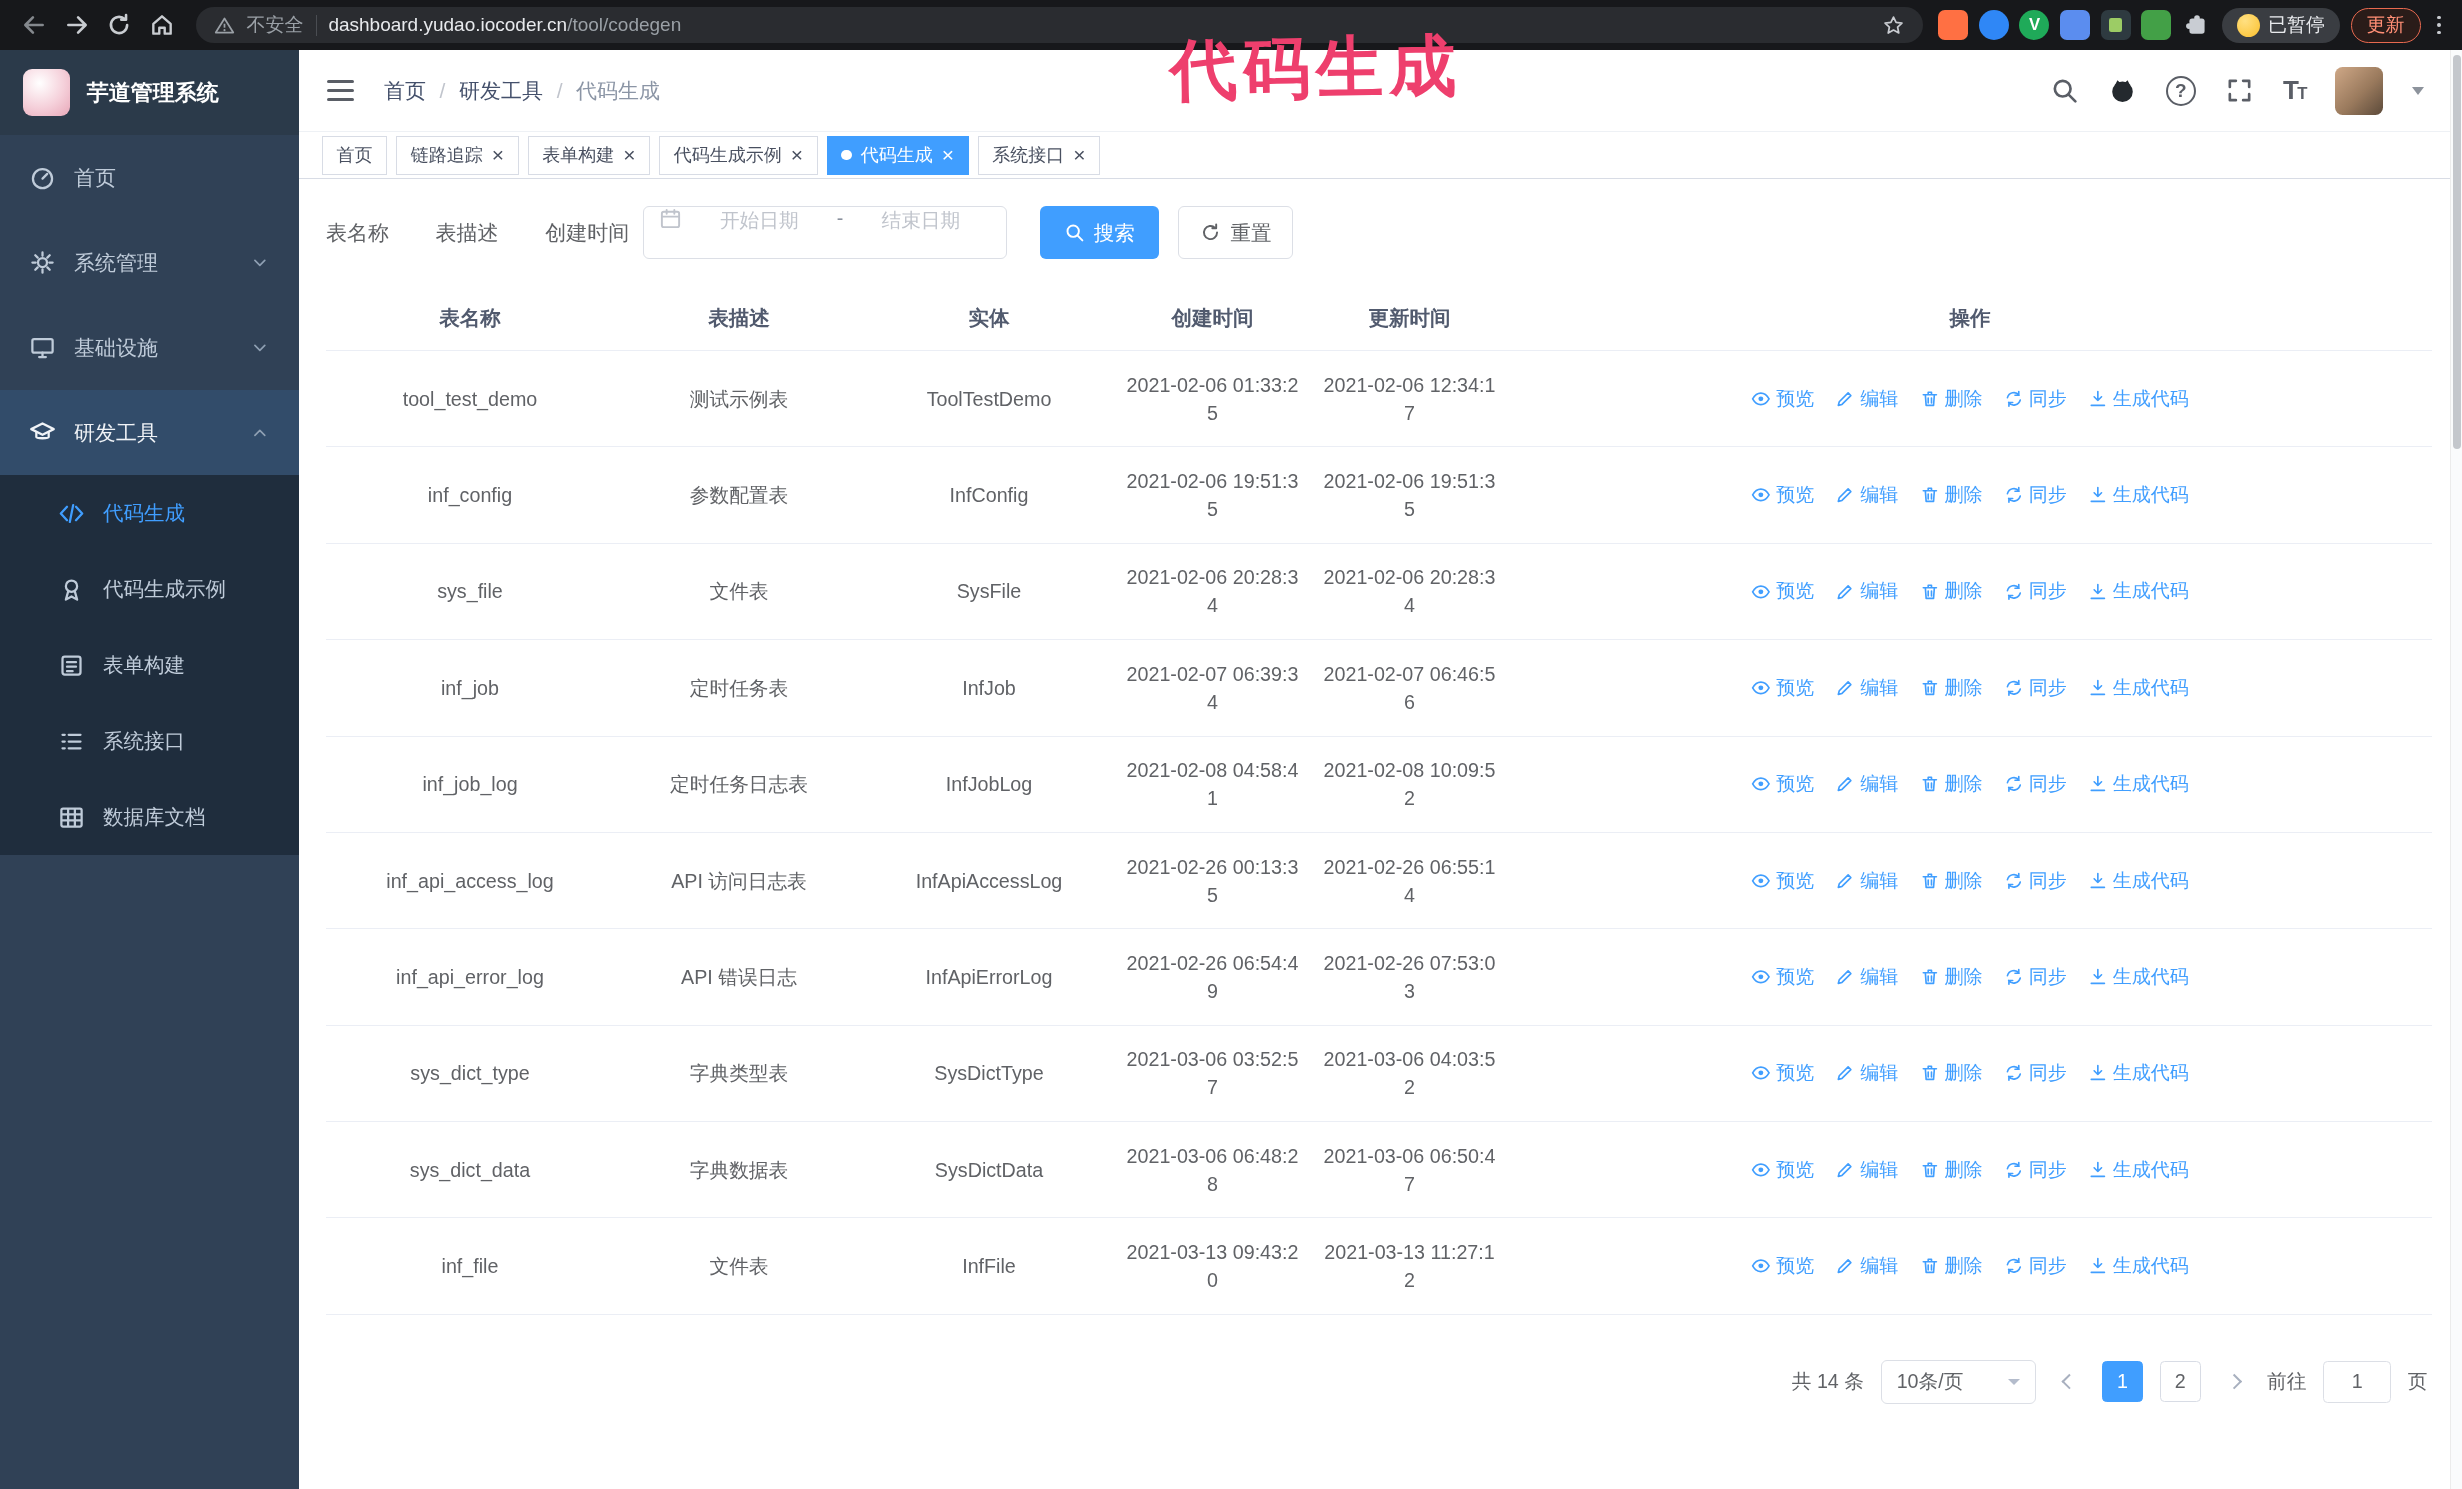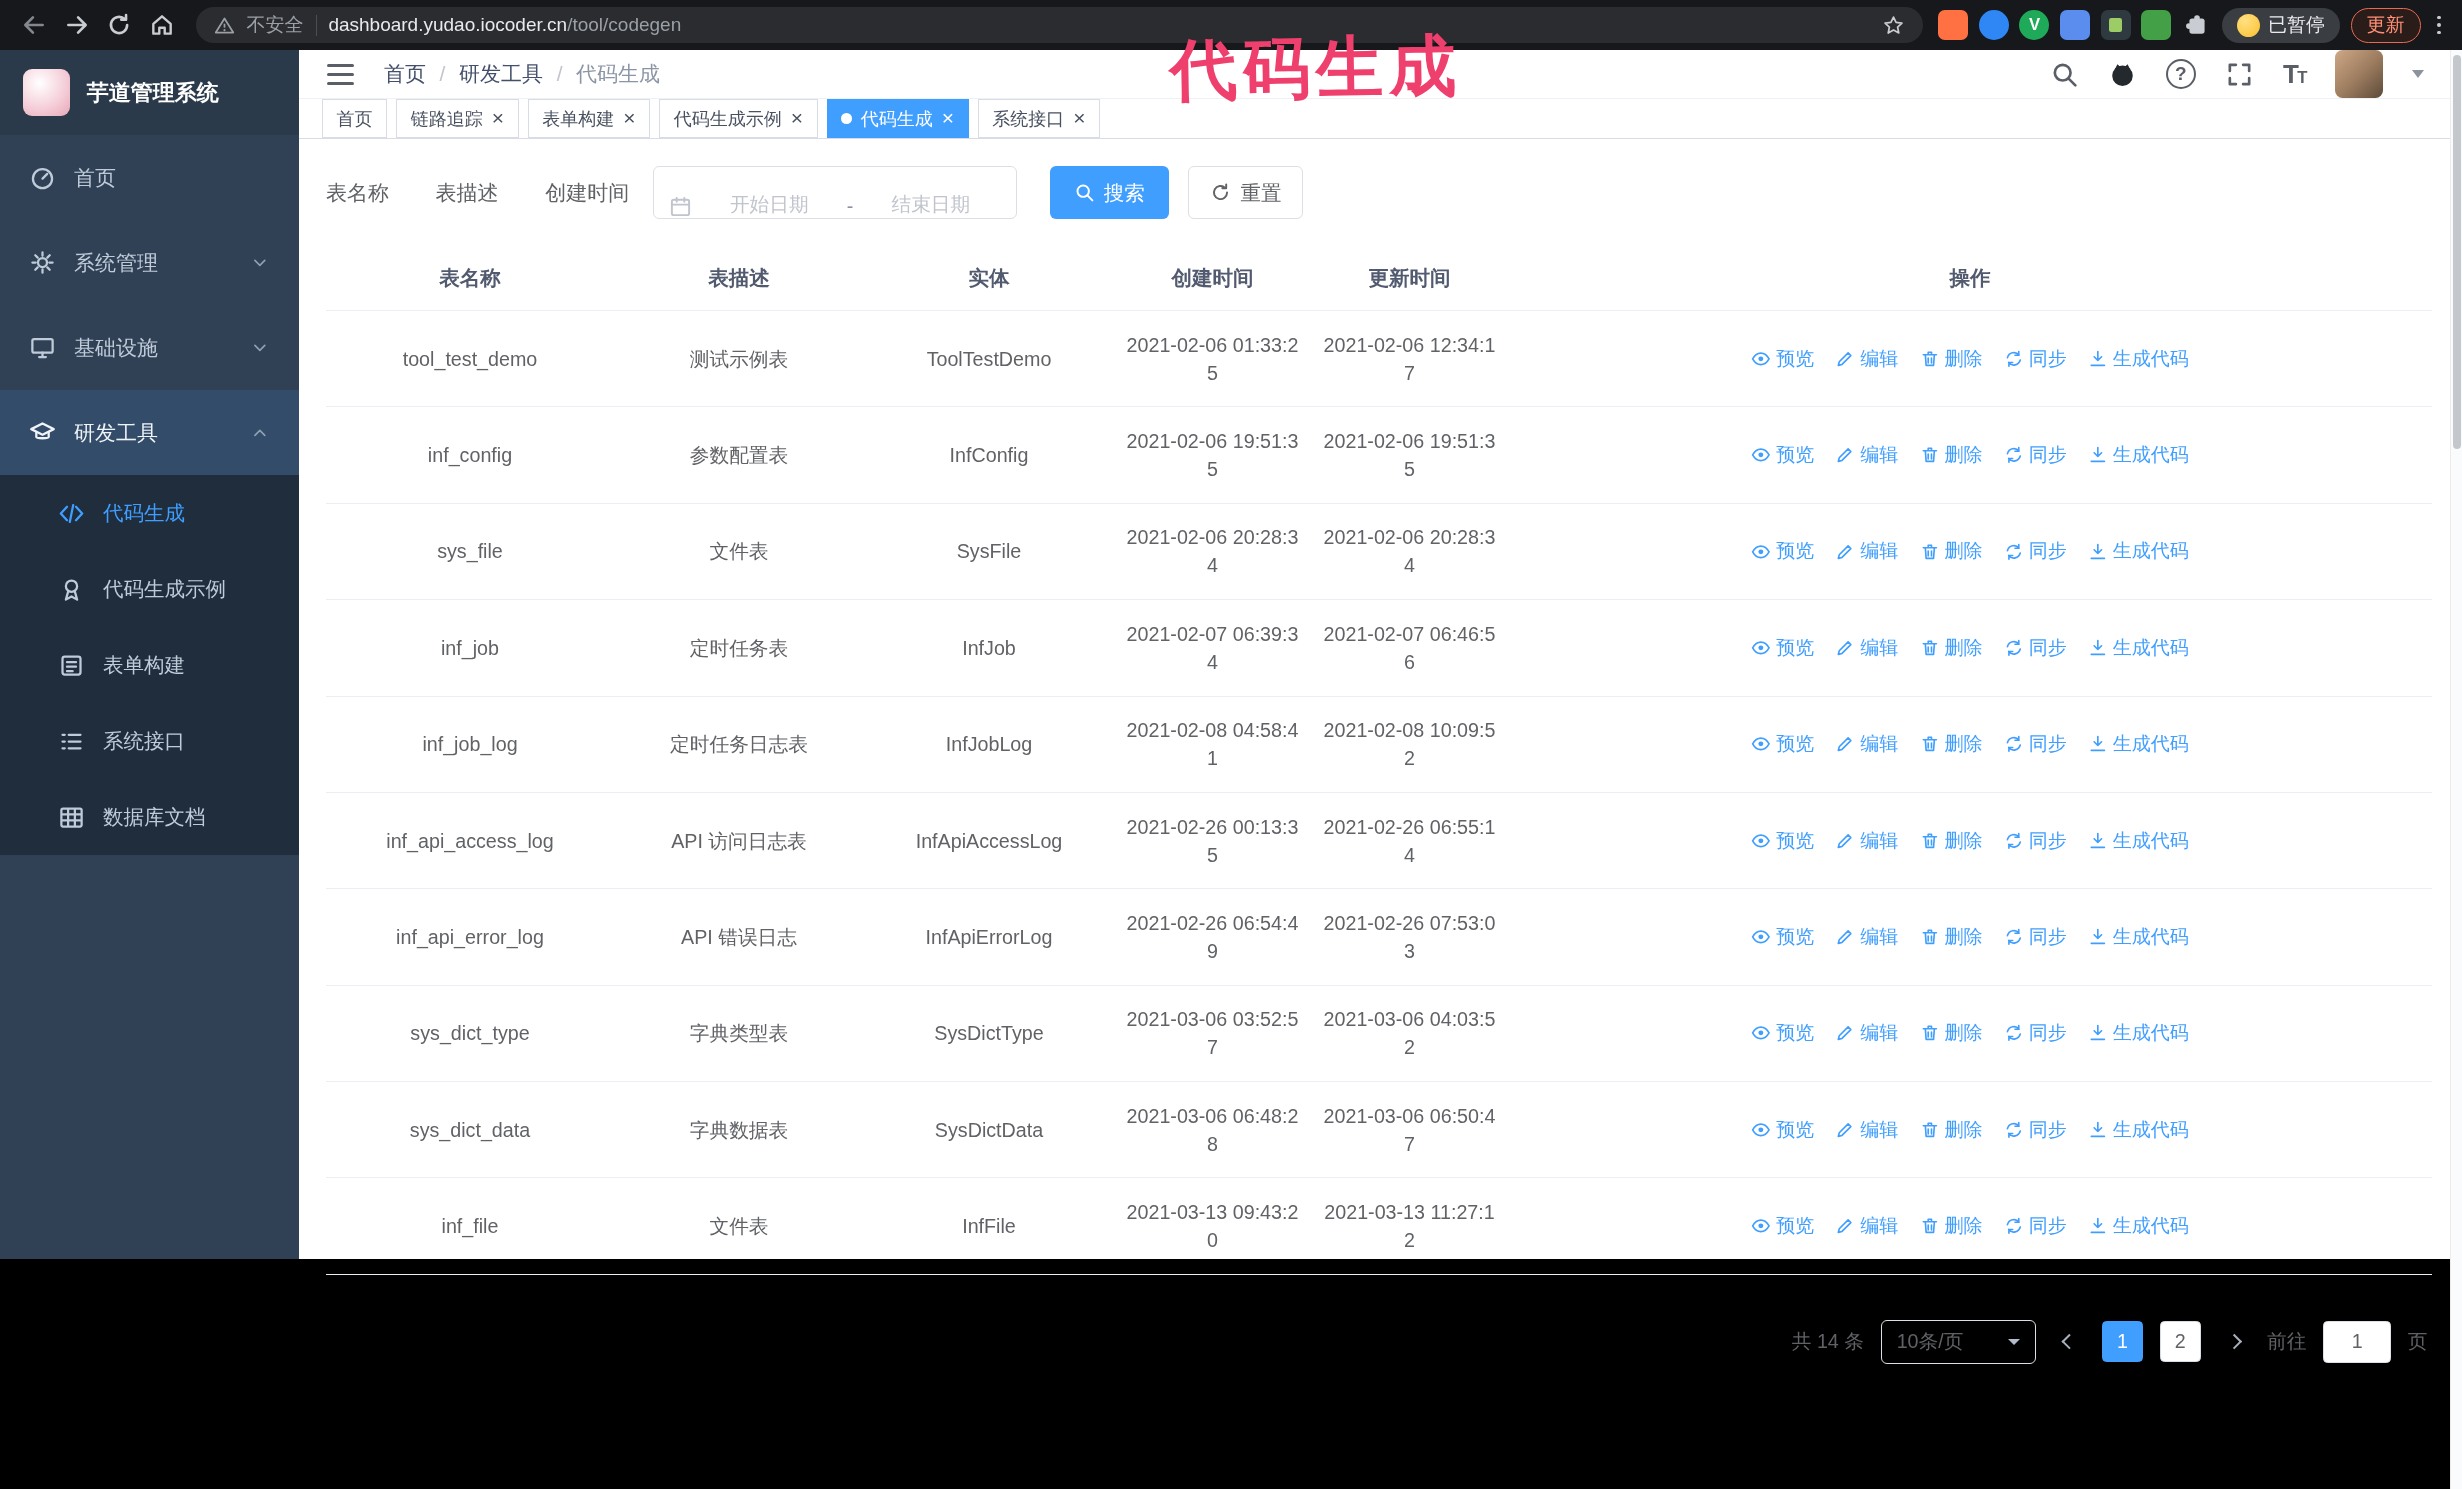--- a/index.html
+++ b/index.html
@@ -26,21 +26,21 @@
   .e6 { background:#43a047; }
   .e7 { background:transparent; } .e7 svg { width:26px; height:26px; }
   .pill { height:35px; border-radius:17.4px; display:flex; align-items:center; gap:7.6px; padding:0 15px; font-size:19px; flex:none; }
   .paused { background:#3a3d42; color:#e8eaed; }
   .paused .emoji { width:23px; height:23px; border-radius:50%; background:radial-gradient(circle at 35% 30%, #ffe082, #fbc02d); }
   .update { border:1.5px solid #e8694f; background:#2a1c19; color:#ff8e75; }
   .kebab { display:flex; flex-direction:column; gap:3.8px; padding:0 6px; }
   .kebab i { width:3.8px; height:3.8px; border-radius:50%; background:#c9ccd1; }
 
   
-  .app { display:flex; height:1209px; }
+  .app { display:flex; height:1440px; }
   .sidebar { width:299px; flex:none; background:#304156; color:#bfcbd9; }
   .logo-row { height:85px; display:flex; align-items:center; gap:16.7px; padding:0 23px; background:#2b3a4a; }
   .logo-img { width:47px; height:47px; border-radius:9px; background:radial-gradient(circle at 35% 30%, #ffffff, #f5d0da 55%, #e8a7b8); flex:none; }
   .logo-title { color:#fff; font-size:22px; font-weight:bold; white-space:nowrap; }
   .menu-item { height:85px; display:flex; align-items:center; gap:18px; padding:0 29px; font-size:21px; cursor:pointer; }
   .menu-item .mi svg { width:27px; height:27px; display:block; }
   .menu-item .chev { margin-left:auto; color:#8fa0b3; }
   .menu-item .chev svg { width:19.7px; height:19.7px; display:block; }
   .chev.up svg { transform:rotate(180deg); }
   .menu-parent-active { background:rgba(64,158,255,.12); color:#f0f3f7; }
@@ -72,21 +72,21 @@
   .tag.active { background:#409eff; border-color:#409eff; color:#fff; }
   .tag .dot { width:10.6px; height:10.6px; border-radius:50%; background:#fff; }
 
   
   .content { flex:1; padding:27px 30px 0 27px; display:flex; flex-direction:column; }
   .filter-row { display:flex; align-items:center; margin-bottom:27px; }
   .f-label { font-size:21px; color:#606266; margin-right:13.6px; white-space:nowrap; }
   .inp { width:292px; height:53px; border:0.8px solid #dcdfe6; border-radius:6px; padding:0 18px; font-size:19.7px; color:#606266; outline:none; font-family:inherit; }
   .inp::placeholder { color:#c0c4cc; }
   .f-gap { width:33px; flex:none; }
-  .date-range { width:364px; height:53px; border:0.8px solid #dcdfe6; border-radius:6px; display:flex; align-items:flex-end; padding:0 15px; gap:7.6px; font-size:19.7px;margin-left:10px; }
+  .date-range { width:364px; height:53px; border:0.8px solid #dcdfe6; border-radius:6px; display:flex; align-items:flex-start; padding:0 15px; gap:7.6px; font-size:19.7px; }
   .date-range .cal svg { width:23px; height:23px; display:block; }
   .dr-ph { color:#c0c4cc; flex:1; text-align:center; white-space:nowrap; }
   .dr-sep { color:#8a919d; }
   .btn { height:53px; border-radius:6px; display:inline-flex; align-items:center; gap:9px; font-size:20.5px; cursor:pointer; border:0.8px solid transparent; white-space:nowrap; }
   .btn svg { width:21px; height:21px; display:block; }
   .btn-primary { background:#409eff; color:#fff; padding:0 23px; margin-left:33px; }
   .btn-plain { background:#fff; color:#606266; border-color:#dcdfe6; padding:0 21px; margin-left:19.7px; }
 
   .toolbar-row { display:flex; align-items:center; margin-bottom:23px; }
   .btn-import { height:48px; font-size:19.7px; margin-left:0; }

